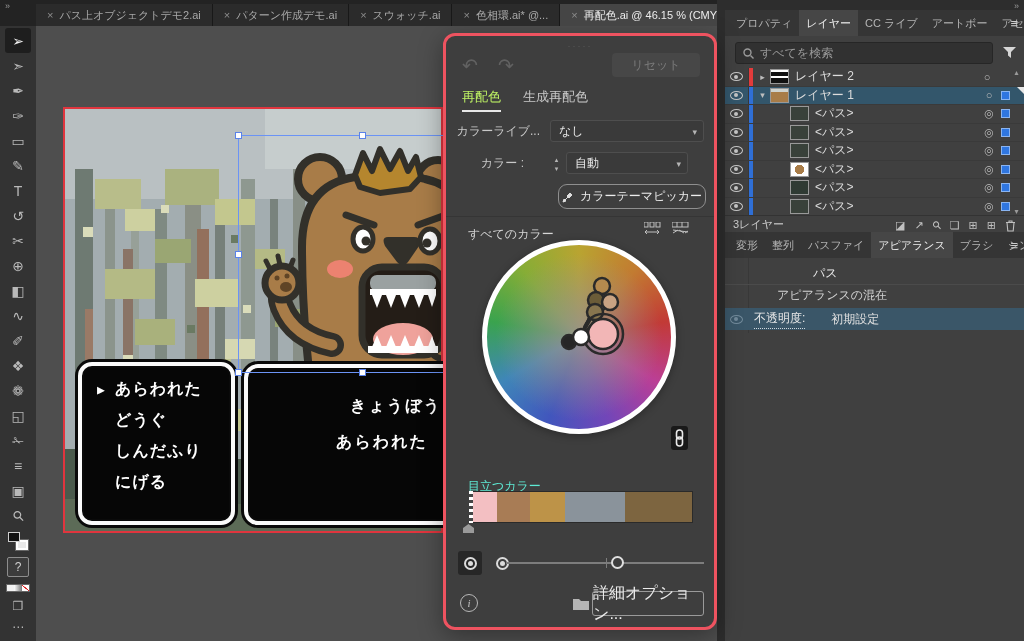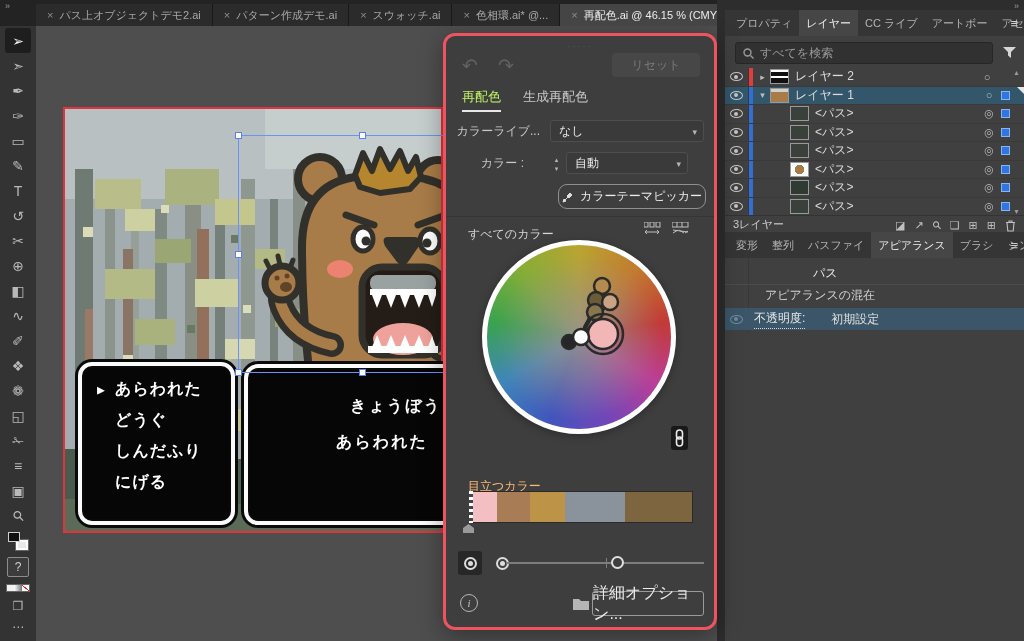--- a/index.html
+++ b/index.html
@@ -83,21 +83,21 @@
   .wheel-icons{position:absolute;right:24px;top:186px;display:flex;gap:10px;}
   #wheel{position:absolute;left:36px;top:204px;width:194px;height:194px;border-radius:50%;border:5px solid #fff;
     background:
       radial-gradient(circle at 50% 50%, rgba(150,146,140,.95) 0%, rgba(150,146,140,.55) 30%, rgba(150,146,140,0) 64%),
       conic-gradient(from 0deg,
         #b9a431,#c27b31,#c23a36,#bb3f96,#7346b8,#4156bd,#3f86b8,#3aa34e,#86ad36,#b9a431);
     box-shadow:0 2px 8px rgba(0,0,0,.3);}
   #wheel-overlay{position:absolute;left:36px;top:204px;}
   #link-chip{position:absolute;left:225px;top:390px;width:17px;height:24px;background:#191919;border-radius:3px;
     display:flex;align-items:center;justify-content:center;}
-  #prominent-label{position:absolute;left:22px;top:442px;color:#fdba74;font-size:12px;}
+  #prominent-label{position:absolute;left:22px;top:442px;color:#5eead4;font-size:12px;}
   #prominent-colors{position:absolute;left:23px;top:455px;width:224px;height:32px;display:flex;border:1px solid #2a2a2a;}
   .seg{height:100%;}
   #bar-dash{position:absolute;left:23px;top:455px;width:4px;height:32px;
     background:repeating-linear-gradient(180deg,#fff 0 3px,#444 3px 6px);}
   #bar-pointer{position:absolute;left:17px;top:488px;width:11px;height:9px;background:#9a9a9a;
     clip-path:polygon(50% 0,100% 45%,100% 100%,0 100%,0 45%);}
   .tglbtn{position:absolute;top:515px;width:24px;height:24px;border-radius:3px;display:flex;align-items:center;justify-content:center;}
   #tgl1{left:12px;background:#272727;}
   #tgl2{left:44px;}
   .ring{width:13px;height:13px;border:2px solid #dcdcdc;border-radius:50%;display:flex;align-items:center;justify-content:center;}
@@ -156,21 +156,21 @@
   #lfooter{position:absolute;left:0;bottom:0;width:100%;height:17px;border-top:1px solid #333;
     display:flex;align-items:flex-end;padding:0 8px;color:#c5c5c5;}
   #lfooter .flabel2{font-size:11px;flex:1;color:#cccccc;}
   .ficons{display:flex;gap:9px;align-items:center;font-size:11px;color:#c0c0c0;}
   .ficons .rot{transform:rotate(-45deg);}
   
   .ap-row{position:absolute;left:0;width:100%;display:flex;align-items:center;}
   #ap-gutter{position:absolute;left:0;top:26px;width:24px;height:75px;border-right:1px solid #383838;}
   #ap-path{top:30px;height:23px;border-bottom:1px solid #4b4b4b;padding-left:48px;}
   #ap-path span{margin-left:40px;color:#ececec;font-size:12px;}
-  #ap-mixed{top:53px;height:20px;}
+  #ap-mixed{top:53px;height:20px;padding-left:12px;}
   #ap-mixed span{margin-left:40px;color:#d2d2d2;font-size:12px;}
   #ap-opacity{top:76px;height:22px;background:#3a5668;}
   #ap-opacity .eye{border-color:#8ba1b1;opacity:.7;margin-left:5px;}
   #ap-opacity .eye:after{background:#8ba1b1;}
   #op-label{margin-left:11px;color:#e8e8e8;font-size:12px;border-bottom:1px dotted #cfd8de;padding-bottom:1px;}
   #op-value{margin-left:26px;color:#e0e0e0;font-size:12px;}
   svg{display:block;}
 </style>
 </head>
 <body>

